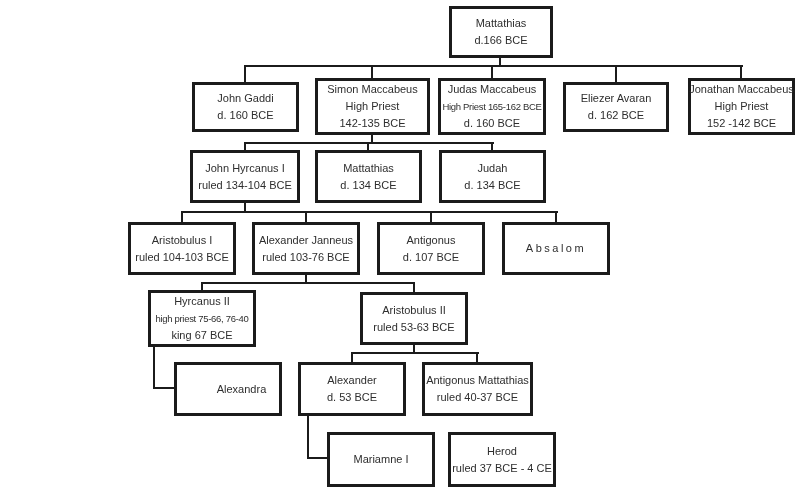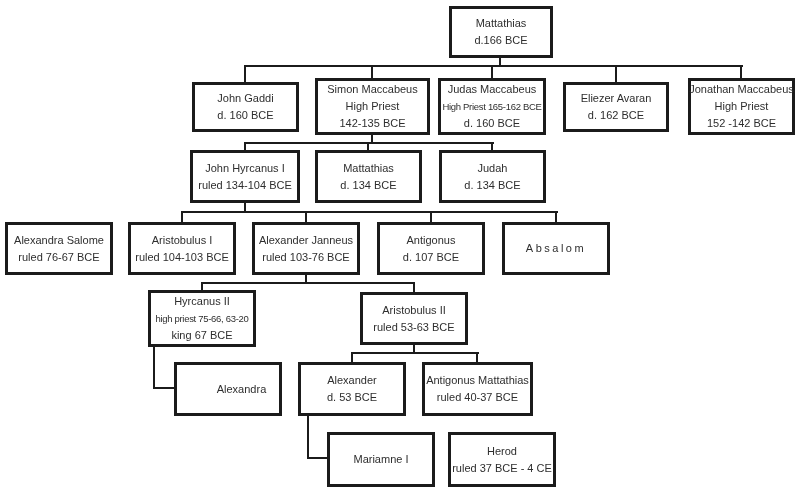--- a/index.html
+++ b/index.html
@@ -61,43 +61,39 @@
   </div>
   <div class="node" style="left:315px;top:150px;width:107px;height:53px;">
     <span>Mattathias</span>
     <span>d. 134 BCE</span>
   </div>
   <div class="node" style="left:439px;top:150px;width:107px;height:53px;">
     <span>Judah</span>
     <span>d. 134 BCE</span>
   </div>
 
-  <div class="node" style="left:5px;top:222px;width:108px;height:53px;">
-    <span>Alexandra Salome</span>
-    <span>ruled 76-67 BCE</span>
-  </div>
   <div class="node" style="left:128px;top:222px;width:108px;height:53px;">
     <span>Aristobulus I</span>
     <span>ruled 104-103 BCE</span>
   </div>
   <div class="node" style="left:252px;top:222px;width:108px;height:53px;">
     <span>Alexander Janneus</span>
     <span>ruled 103-76 BCE</span>
   </div>
   <div class="node" style="left:377px;top:222px;width:108px;height:53px;">
     <span>Antigonus</span>
     <span>d. 107 BCE</span>
   </div>
   <div class="node spaced" style="left:502px;top:222px;width:108px;height:53px;">
     <span>Absalom</span>
   </div>
 
   <div class="node" style="left:148px;top:290px;width:108px;height:57px;">
     <span>Hyrcanus II</span>
-    <span class="small">high priest 75-66, 63-20</span>
+    <span class="small">high priest 75-66, 76-40</span>
     <span>king 67 BCE</span>
   </div>
   <div class="node" style="left:360px;top:292px;width:108px;height:53px;">
     <span>Aristobulus II</span>
     <span>ruled 53-63 BCE</span>
   </div>
 
   <div class="node" style="left:174px;top:362px;width:108px;height:54px;padding-left:27px;">
     <span>Alexandra</span>
   </div>

